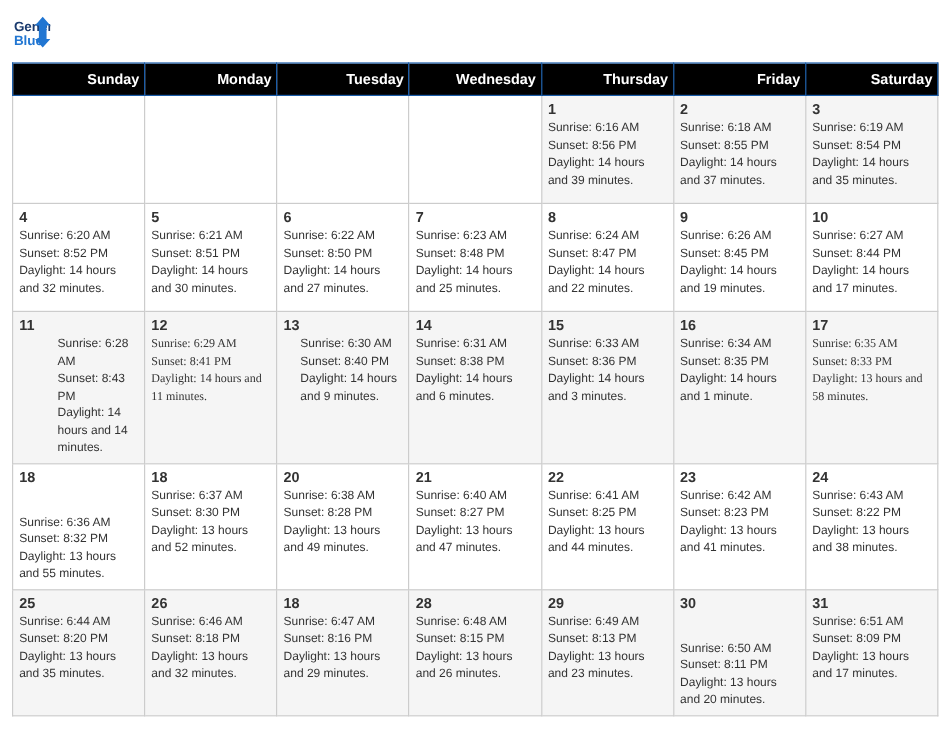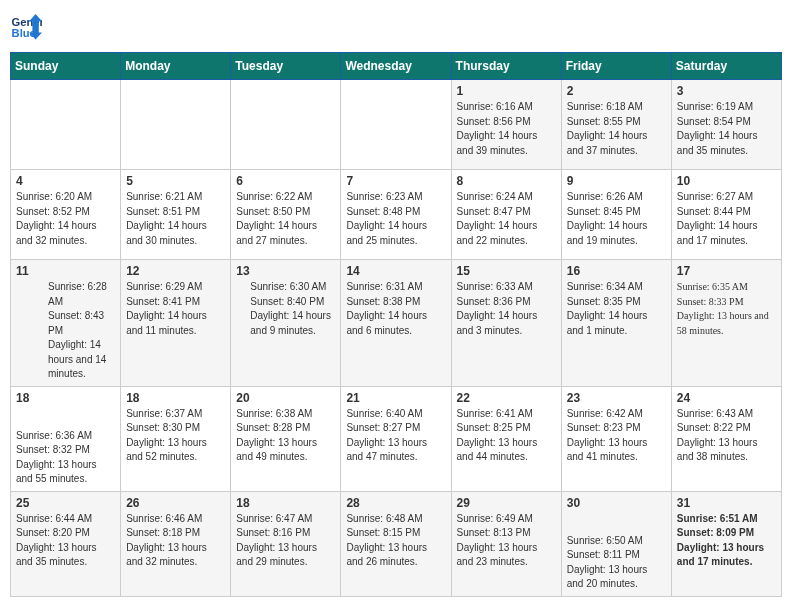--- a/index.html
+++ b/index.html
@@ -36,26 +36,26 @@
     .location {
       font-size: 15px;
       color: #555;
     }
     table {
       width: 100%;
       border-collapse: collapse;
       table-layout: fixed;
     }
     thead tr th {
-      background-color: #0f766e;
+      background-color: #000000;
       color: #fff;
       font-size: 12px;
       font-weight: bold;
       padding: 6px 4px;
-      text-align: left;
+      text-align: right;
       border: 1px solid #1a5ca8;
     }
     tbody tr td {
       border: 1px solid #ccc;
       vertical-align: top;
       padding: 4px 5px;
       font-size: 10.5px;
       color: #333;
       height: 90px;
       background: #fff;
@@ -178,21 +178,21 @@
       </tr>
       <tr>
         <td>
           <span class="day-num">11</span>
           <div class="day-info" style="white-space: pre-line; margin-left: 32px;">Sunrise: 6:28 AM
 Sunset: 8:43 PM
 Daylight: 14 hours and 14 minutes.</div>
         </td>
         <td>
           <span class="day-num">12</span>
-          <div class="day-info" style="white-space: pre-line;">Sunrise: 6:29 AM
+          <div class="day-info" style="white-space: pre-line; font-family: Liberation Serif, serif;">Sunrise: 6:29 AM
 Sunset: 8:41 PM
 Daylight: 14 hours and 11 minutes.</div>
         </td>
         <td>
           <span class="day-num">13</span>
           <div class="day-info" style="white-space: pre-line; margin-left: 14px;">Sunrise: 6:30 AM
 Sunset: 8:40 PM
 Daylight: 14 hours and 9 minutes.</div>
         </td>
         <td>
@@ -296,19 +296,19 @@
 Daylight: 13 hours and 23 minutes.</div>
         </td>
         <td>
           <span class="day-num">30</span>
           <div class="day-info" style="white-space: pre-line; margin-top: 24px;">Sunrise: 6:50 AM
 Sunset: 8:11 PM
 Daylight: 13 hours and 20 minutes.</div>
         </td>
         <td>
           <span class="day-num">31</span>
-          <div class="day-info" style="white-space: pre-line; font-weight: bold;">Sunrise: 6:51 AM
+          <div class="day-info" style="white-space: pre-line;">Sunrise: 6:51 AM
 Sunset: 8:09 PM
 Daylight: 13 hours and 17 minutes.</div>
         </td>
       </tr>
     </tbody>
 </table>
 
 </body></html>

